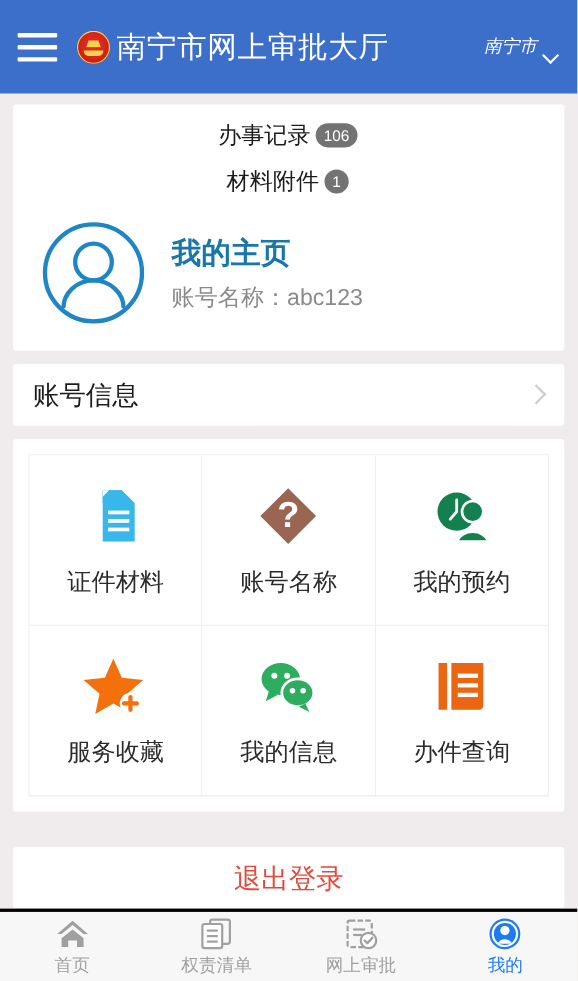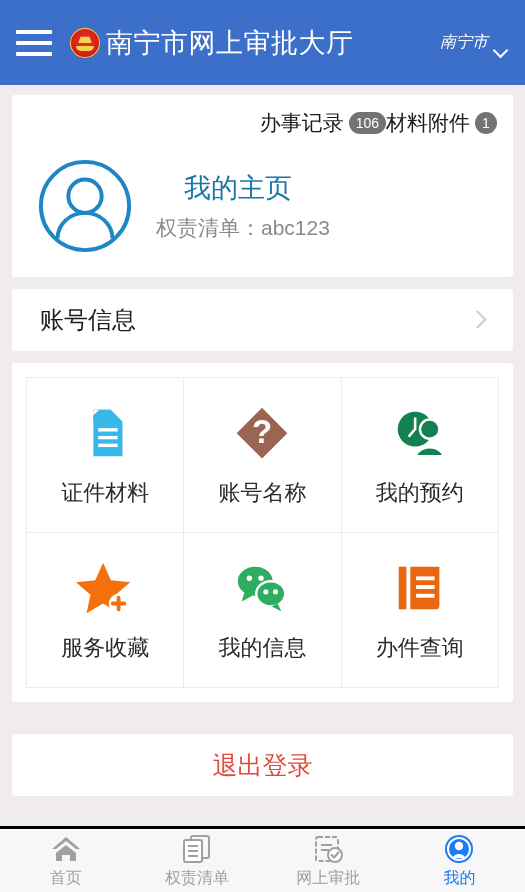--- a/index.html
+++ b/index.html
@@ -100,23 +100,25 @@
   }
   .card {
     background: #ffffff;
     border-radius: 3px;
   }
 
   
   .profile-card { padding: 14px 14px 22px 14px; }
   .stats-row {
     display: flex; align-items: center; justify-content: flex-end;
+    gap: 14px;
     font-size: 21px;
     color: #1c1c1c;
     padding-right: 2px;
+    flex-direction: column;
   }
   .stat { display: flex; align-items: center; gap: 5px; cursor: pointer; }
   .badge {
     background: #737373;
     color: #ffffff;
     border-radius: 11px;
     font-size: 14px;
     min-width: 22px;
     height: 22px;
     padding: 0 7px;
@@ -124,29 +126,29 @@
     line-height: 1;
   }
   .profile-row {
     display: flex; align-items: center; gap: 22px;
     margin-top: 20px;
     padding-left: 10px;
   }
   .avatar { width: 98px; height: 98px; flex: 0 0 auto; }
   .profile-text { display: flex; flex-direction: column; gap: 8px; }
   .profile-name {
-    font-size: 27px; color: #1976a8; font-weight: 400; margin-left: 28px;
+    font-size: 27px; color: #1976a8; font-weight: 700;
   }
   .profile-account { font-size: 21px; color: #8a8a8a; }
 
   
   .account-row {
     height: 62px;
     display: flex; align-items: center; justify-content: space-between;
-    padding: 0 28px;
+    padding: 0 18px;
     cursor: pointer;
   }
   .account-label { font-size: 24px; color: #1c1c1c; }
   .chev-right {
     width: 14px; height: 14px; position: relative; opacity: .5;
   }
   .chev-right::before {
     content: "";
     position: absolute; left: 0; top: 0;
     width: 11px; height: 11px;
@@ -237,21 +239,21 @@
         </div>
       </div>
       <div class="profile-row">
         <svg class="avatar" viewBox="0 0 100 100">
           <circle cx="50" cy="50" r="45" fill="none" stroke="#1f86c6" stroke-width="4"></circle>
           <circle cx="50" cy="40" r="17" fill="none" stroke="#1f86c6" stroke-width="4"></circle>
           <path d="M22 83 a28 26 0 0 1 56 0" fill="none" stroke="#1f86c6" stroke-width="4"></path>
         </svg>
         <div class="profile-text">
           <div class="profile-name">我的主页</div>
-          <div class="profile-account">权责清单：abc123</div>
+          <div class="profile-account">账号名称：abc123</div>
         </div>
       </div>
     </div>
 
     <div class="card account-row">
       <span class="account-label">账号信息</span>
       <span class="chev-right"></span>
     </div>
 
     <div class="card grid-card">

